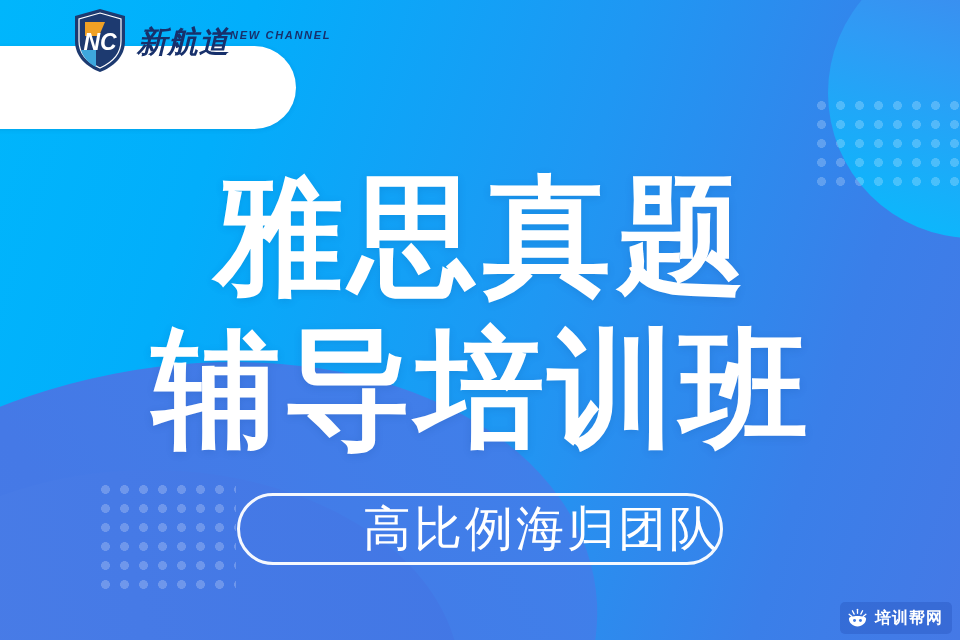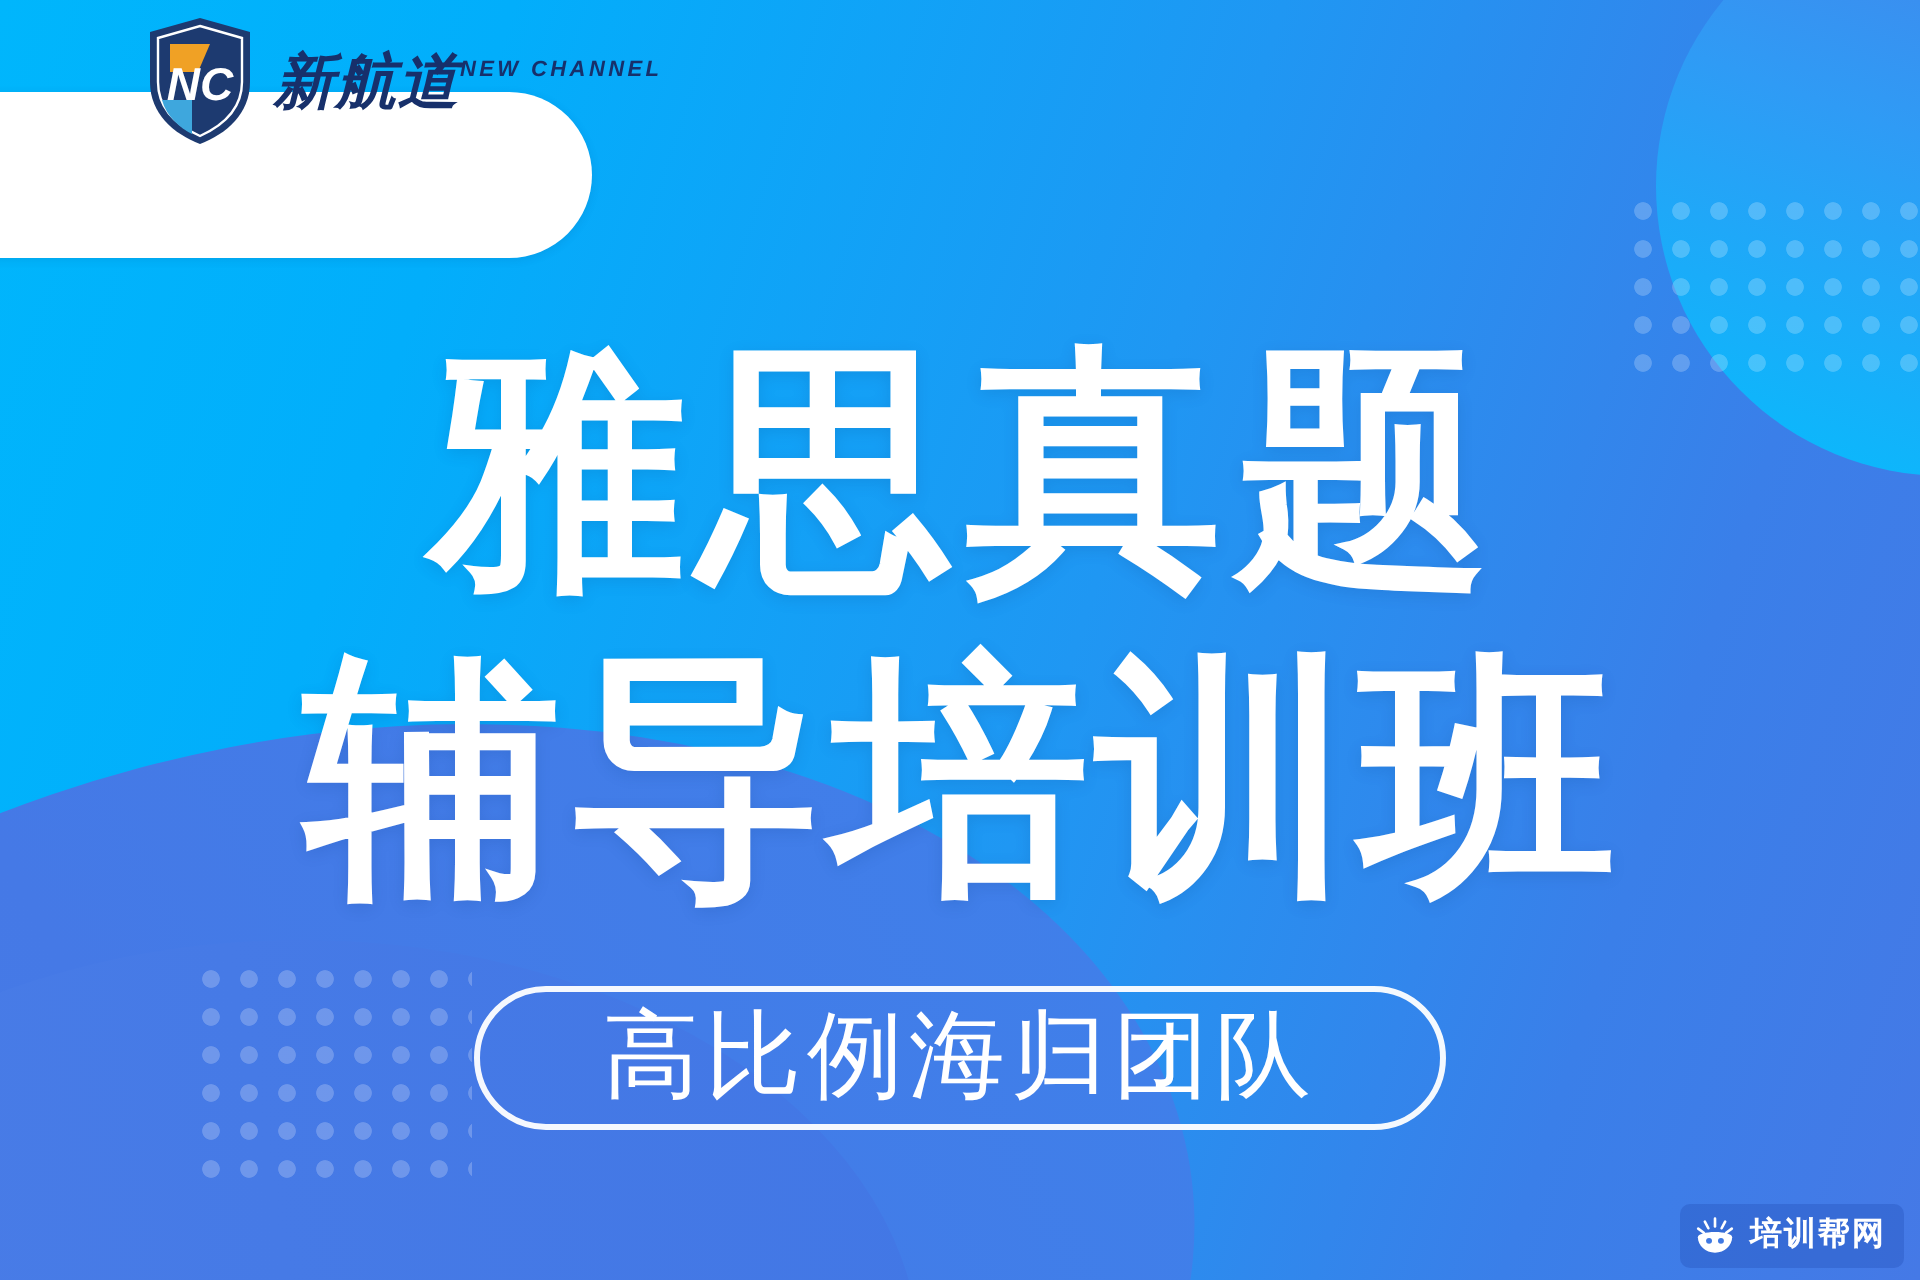--- a/index.html
+++ b/index.html
@@ -153,21 +153,21 @@
   .sub-pill {
     position: absolute;
     left: 237px;
     top: 493px;
     width: 486px;
     height: 72px;
     border: 3px solid rgba(255,255,255,0.95);
     border-radius: 38px;
     display: flex;
     align-items: center;
-    justify-content: center;
+    justify-content: flex-end;
     box-sizing: border-box;
   }
   .sub-text {
     color: #ffffff;
     font-size: 48px;
     font-weight: 400;
     letter-spacing: 3px;
     line-height: 1;
     white-space: nowrap;
   }

